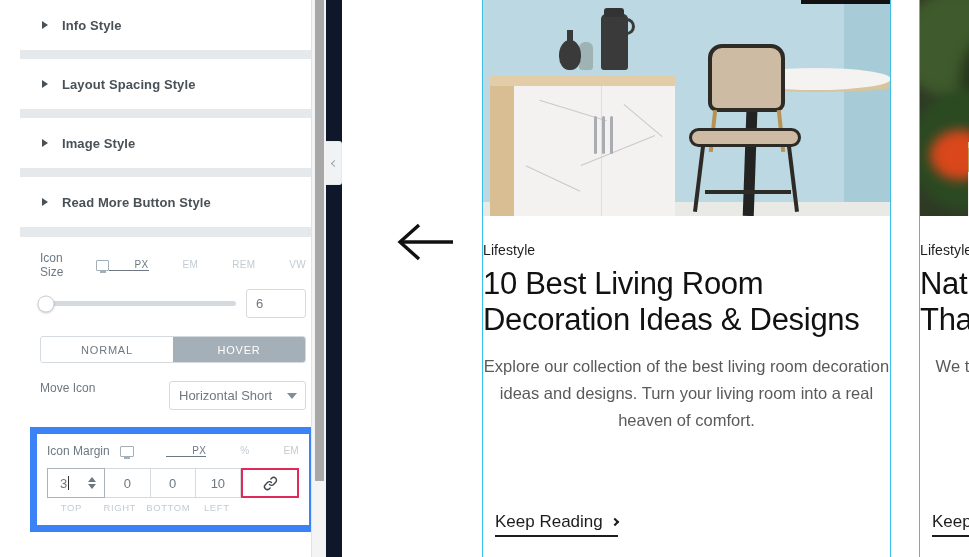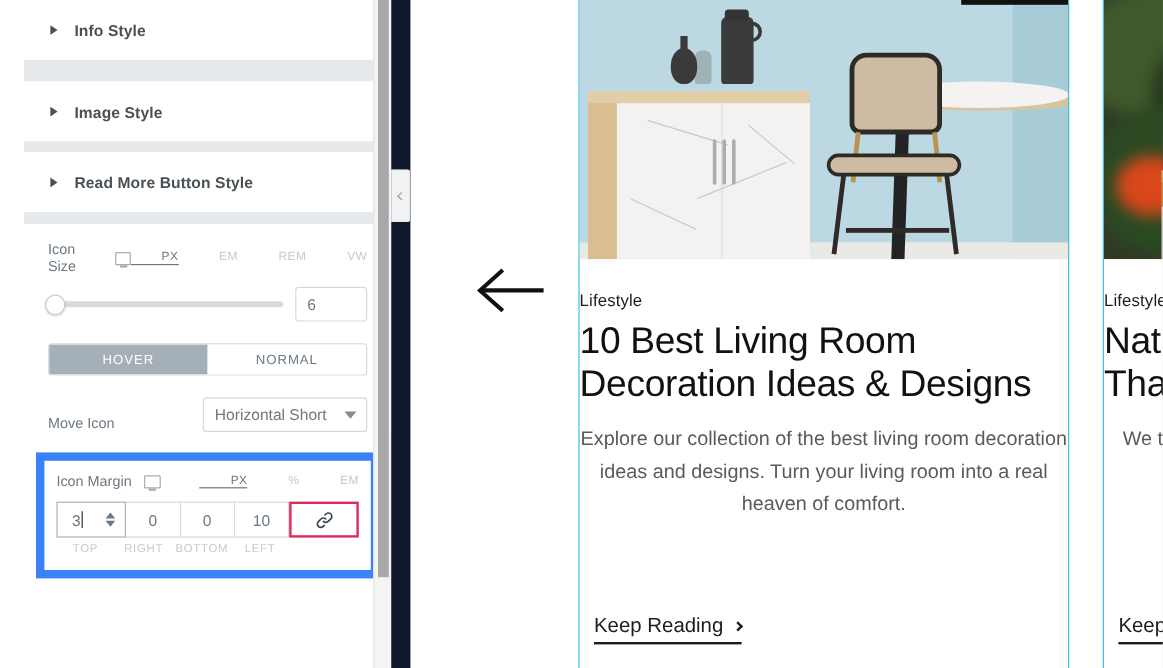--- a/index.html
+++ b/index.html
@@ -159,21 +159,21 @@
     letter-spacing: .8px;
     color: #6d7882;
     background: #fff;
     cursor: pointer;
   }
   .tg.active { background: #a4afb7; color: #ffffff; }
 
   
   .select-row {
     display: flex;
-    align-items: flex-end;
+    align-items: flex-start;
     margin-top: 18px;
   }
   .select-row .ctrl-label { flex: 0 0 auto; }
   .select-box {
     margin-left: auto;
     width: 137px; height: 29px;
     border: 1px solid #d5dadf;
     border-radius: 3px;
     background: #fff;
     display: flex;
@@ -415,20 +415,24 @@
 <div id="app">
 
   <div id="panel">
 
     <div class="section-head">
       <span class="tri"></span>
       <span class="sec-title">Info Style</span>
     </div>
     <div class="sec-gap"></div>
 
+    <div class="section-head">
+      <span class="tri"></span>
+      <span class="sec-title">Layout Spacing Style</span>
+    </div>
     <div class="sec-gap"></div>
 
     <div class="section-head">
       <span class="tri"></span>
       <span class="sec-title">Image Style</span>
     </div>
     <div class="sec-gap"></div>
 
     <div class="section-head">
       <span class="tri"></span>
@@ -453,22 +457,22 @@
         </div>
         <div class="slider-line">
           <div class="slider-track">
             <div class="slider-handle" id="icon-size-handle" style="left: 3%;"></div>
           </div>
           <div class="num-box">6</div>
         </div>
       </div>
 
       <div class="tabs-toggle">
+        <div class="tg">NORMAL</div>
         <div class="tg active">HOVER</div>
-        <div class="tg">NORMAL</div>
       </div>
 
       <div class="select-row">
         <span class="ctrl-label">Move Icon</span>
         <div class="select-box">
           <span>Horizontal Short</span>
           <span class="caret"></span>
         </div>
       </div>
     </div>

